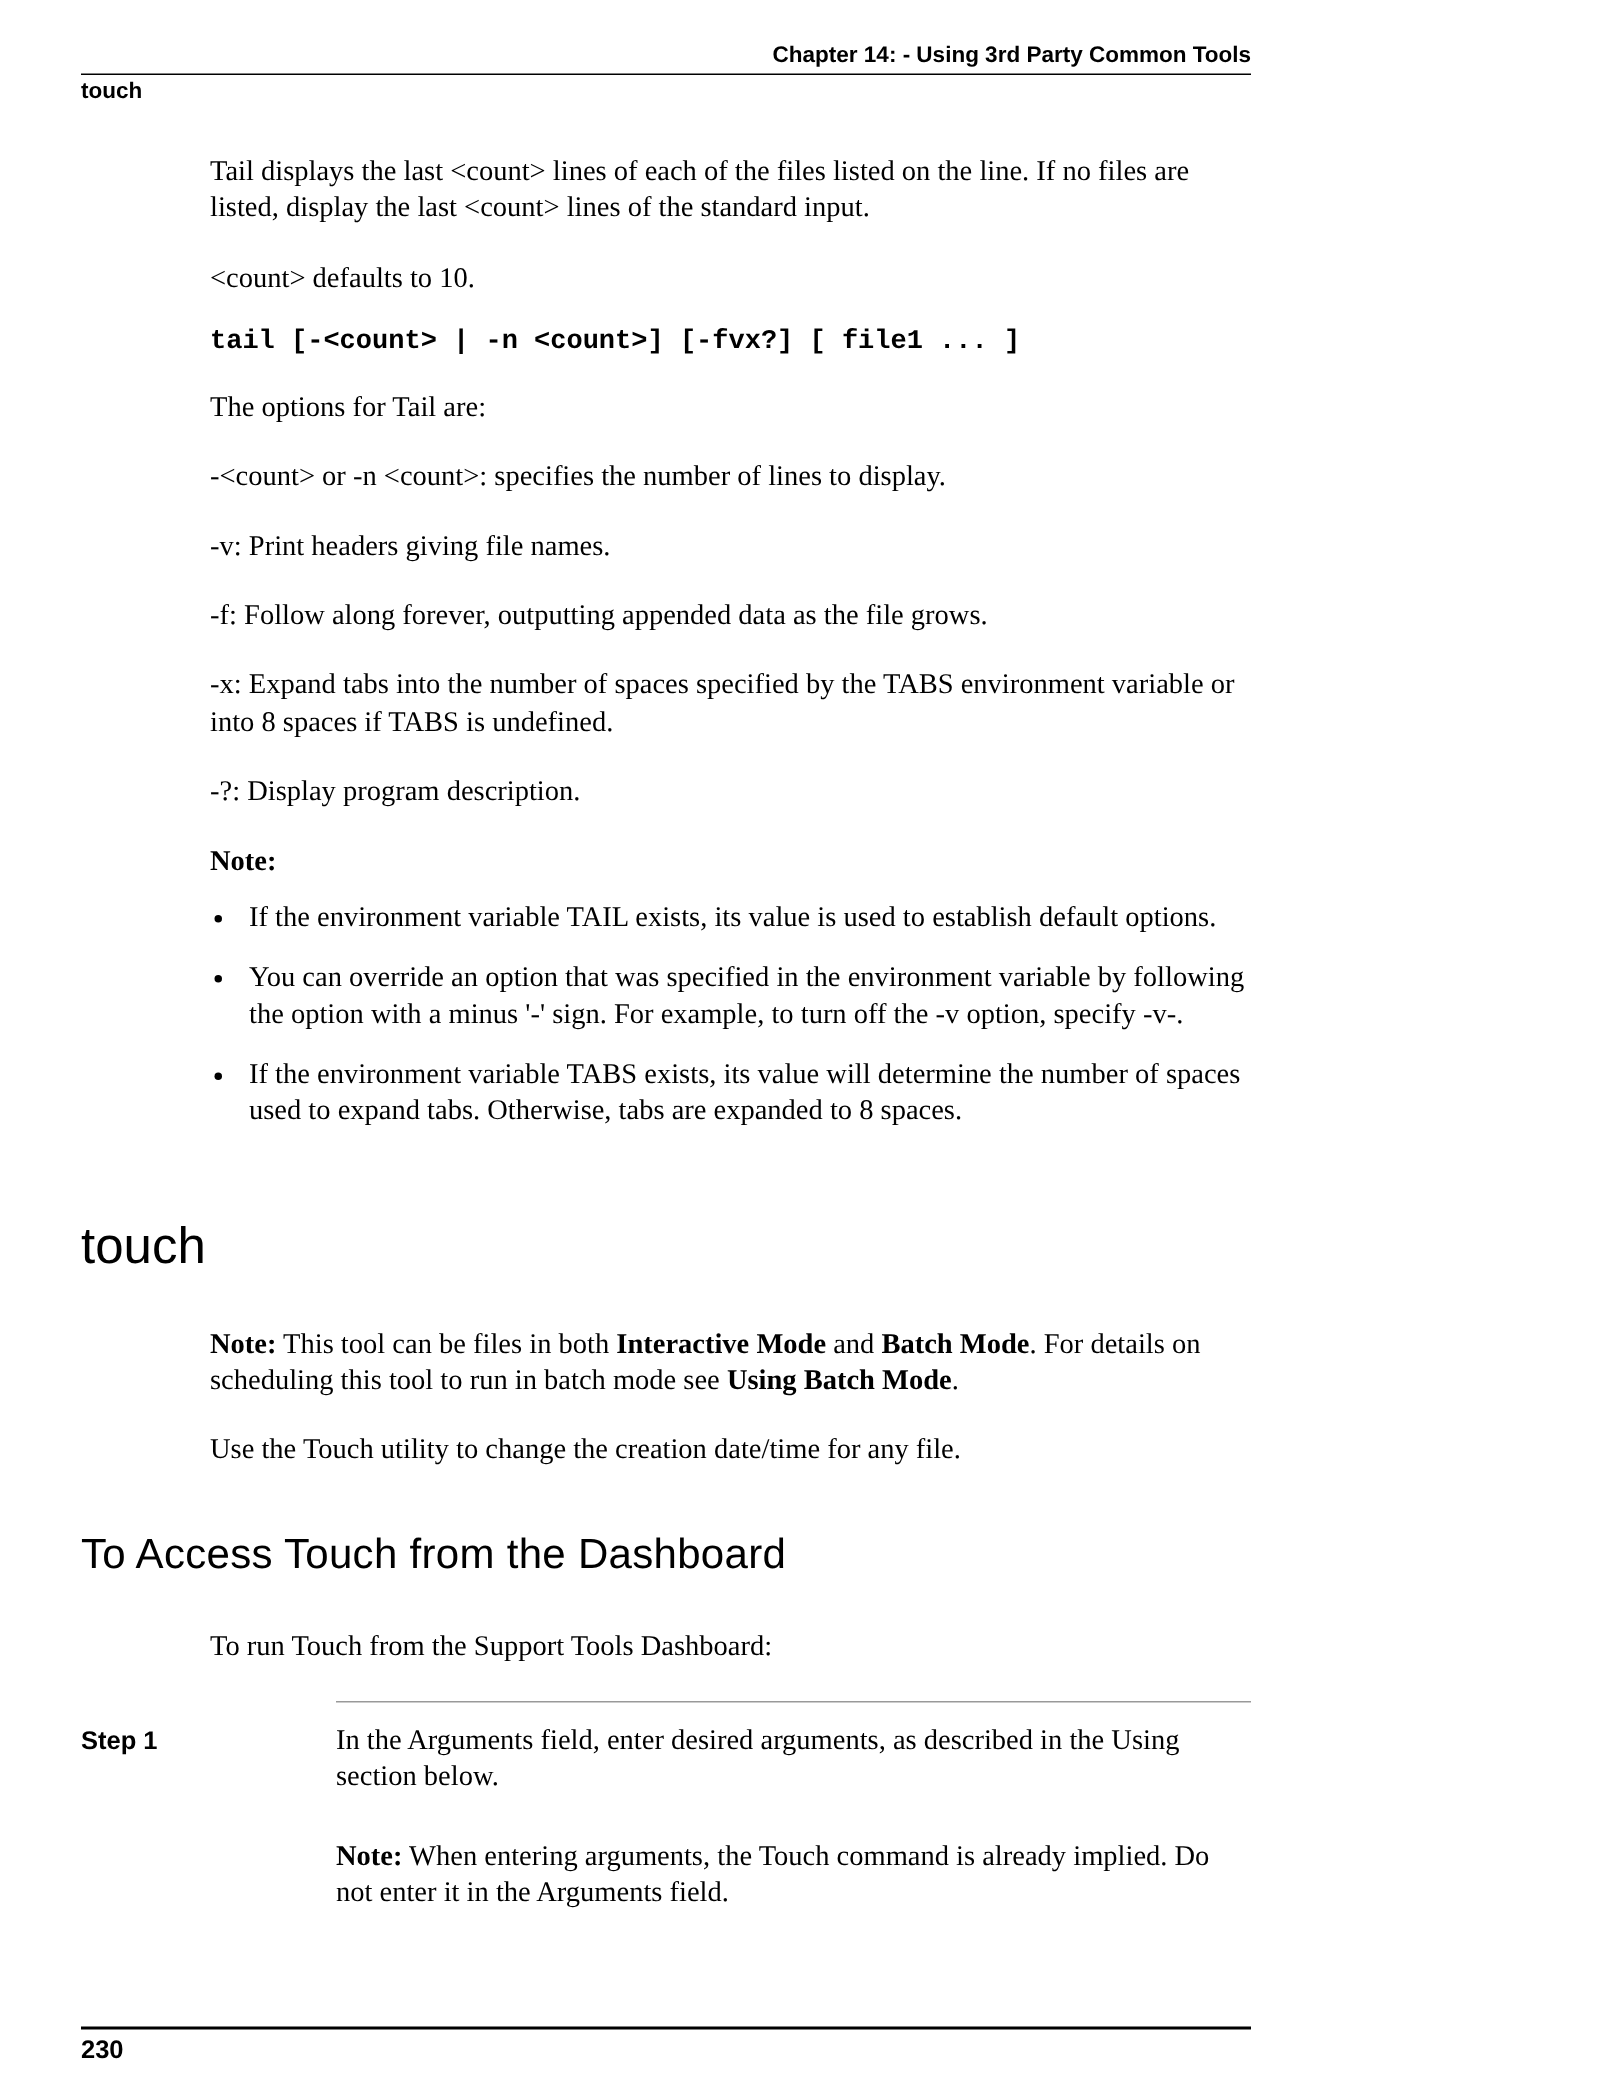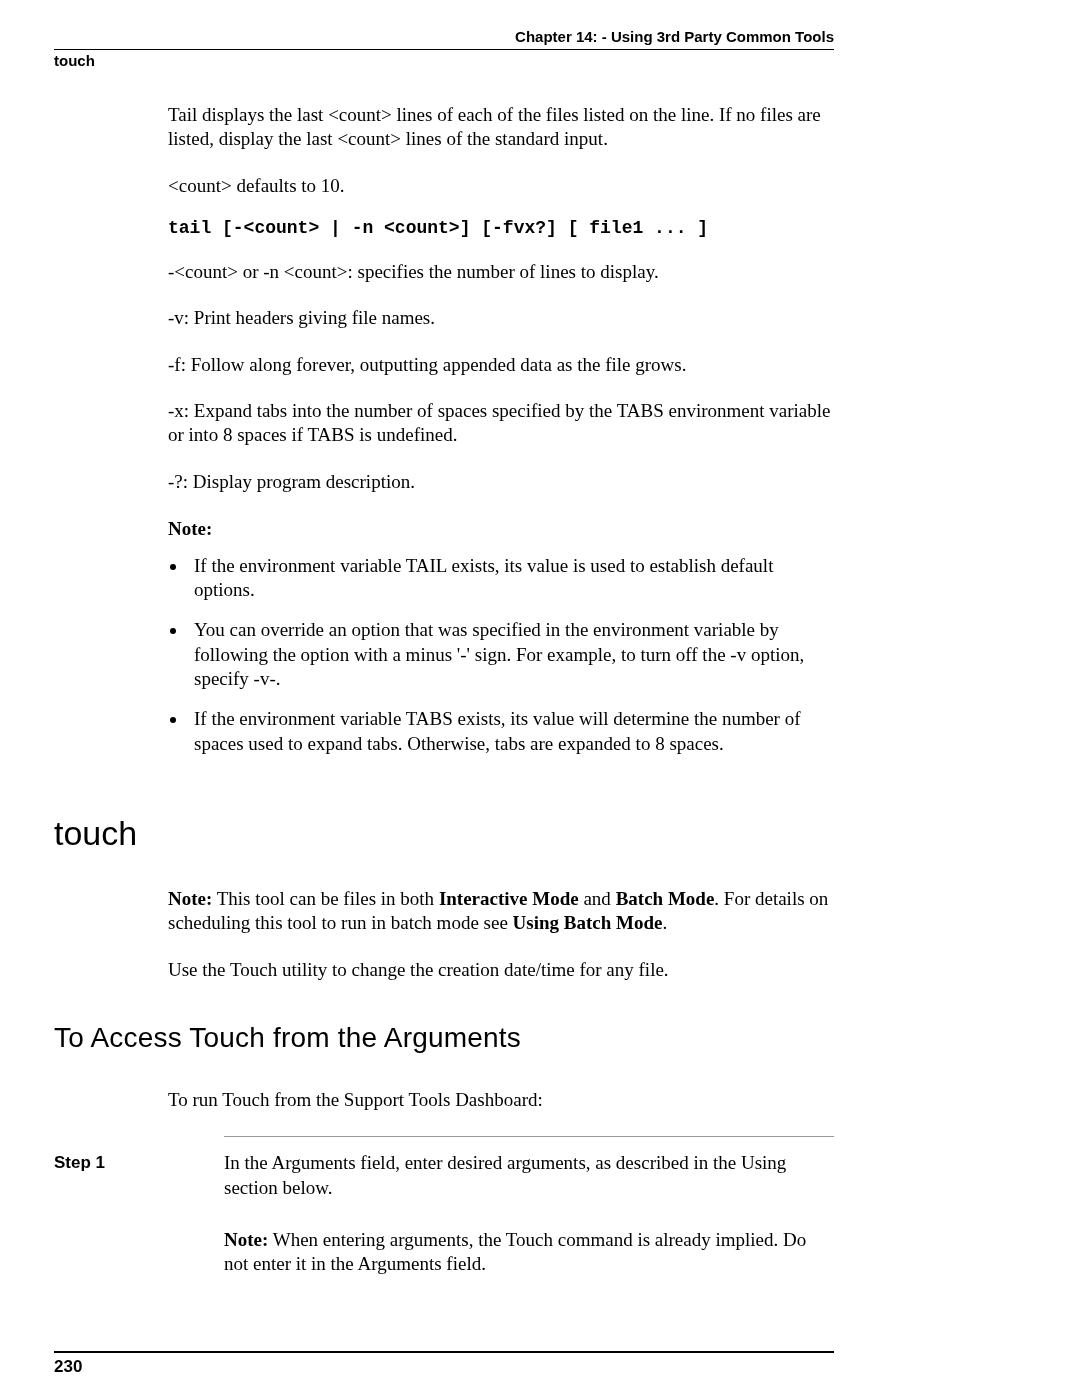--- a/index.html
+++ b/index.html
@@ -3,21 +3,21 @@
 <meta charset="utf-8">
 <style>
   * { box-sizing: border-box; margin: 0; padding: 0; }
   html, body { width: 1080px; background: #fff; font-family: "Times New Roman", Times, serif; color: #000; }
   .page { width: 888px; min-height: 1397px; padding: 28px 54px 20px 54px; position: relative; }
   .chapter-line { text-align: right; font-family: Arial, Helvetica, sans-serif; font-weight: bold; font-size: 15px; }
   .top-rule { border-top: 1px solid #000; margin-top: 4px; }
   .running-head { font-family: Arial, Helvetica, sans-serif; font-weight: bold; font-size: 15px; margin-top: 2px; }
   .h2 { font-family: Arial, Helvetica, sans-serif; font-weight: 300; font-size: 28px; margin-top: 58px; letter-spacing: 0.2px; }
   .h1 { font-family: Arial, Helvetica, sans-serif; font-weight: 300; font-size: 34px; margin-top: 58px; }
-  .body-col { margin-left: 114px; margin-right: 2px; }
+  .body-col { margin-left: 86px; margin-right: 2px; }
   .para { font-size: 19px; line-height: 1.28; margin-top: 22px; }
   .para.first { margin-top: 34px; }
   .code { font-family: "Courier New", Courier, monospace; font-weight: bold; font-size: 18px; margin-top: 20px; white-space: pre; }
   .notes-label { font-weight: bold; font-size: 19px; margin-top: 24px; }
   ul.notes { margin-top: 14px; padding-left: 20px; }
   ul.notes li { font-size: 19px; line-height: 1.28; margin-top: 16px; padding-left: 6px; }
   ul.notes li:first-child { margin-top: 0; }
   .step-row { display: flex; margin-top: 14px; }
   .step-hr { border-top: 1px solid #999; margin-top: 24px; margin-left: 170px; }
   .step-label { width: 170px; flex: 0 0 170px; padding-right: 22px; font-family: Arial, Helvetica, sans-serif; font-weight: bold; font-size: 17px; padding-top: 2px; }
@@ -36,20 +36,21 @@
 
   <div class="chapter-line">Chapter 14: - Using 3rd Party Common Tools</div>
   <div class="top-rule"></div>
   <div class="running-head">touch</div>
 
 
   <div class="body-col">
     <div class="para first">Tail displays the last &lt;count&gt; lines of each of the files listed on the line. If no files are listed, display the last &lt;count&gt; lines of the standard input.</div>
     <div class="para">&lt;count&gt; defaults to 10.</div>
     <div class="code">tail [-&lt;count&gt; | -n &lt;count&gt;] [-fvx?] [ file1 ... ]</div>
+    <div class="para">The options for Tail are:</div>
     <div class="para">-&lt;count&gt; or -n &lt;count&gt;: specifies the number of lines to display.</div>
     <div class="para">-v: Print headers giving file names.</div>
     <div class="para">-f: Follow along forever, outputting appended data as the file grows.</div>
     <div class="para">-x: Expand tabs into the number of spaces specified by the TABS environment variable or into 8 spaces if TABS is undefined.</div>
     <div class="para">-?: Display program description.</div>
     <div class="notes-label">Note:</div>
     <ul class="notes">
       <li>If the environment variable TAIL exists, its value is used to establish default options.</li>
       <li>You can override an option that was specified in the environment variable by following the option with a minus '-' sign. For example, to turn off the -v option, specify -v-.</li>
       <li>If the environment variable TABS exists, its value will determine the number of spaces used to expand tabs. Otherwise, tabs are expanded to 8 spaces.</li>
@@ -58,21 +59,21 @@
 
   <div class="h1">touch</div>
 
   <div class="body-col">
     <div class="para first">
       <b>Note:</b><span> This tool can be files in both </span><b>Interactive Mode</b><span> and </span><b>Batch Mode</b><span>. For details on scheduling this tool to run in batch mode see </span><b>Using Batch Mode</b><span>.</span>
     </div>
     <div class="para">Use the Touch utility to change the creation date/time for any file.</div>
   </div>
 
-  <div class="h2" style="margin-top:40px;">To Access Touch from the Arguments</div>
+  <div class="h2" style="margin-top:40px;">To Access Touch from the Dashboard</div>
 
   <div class="body-col">
     <div class="para first">To run Touch from the Support Tools Dashboard:</div>
   </div>
 
   <div class="step-hr"></div>
 
   <div class="step-row">
     <div class="step-label">Step 1</div>
     <div class="step-body">

